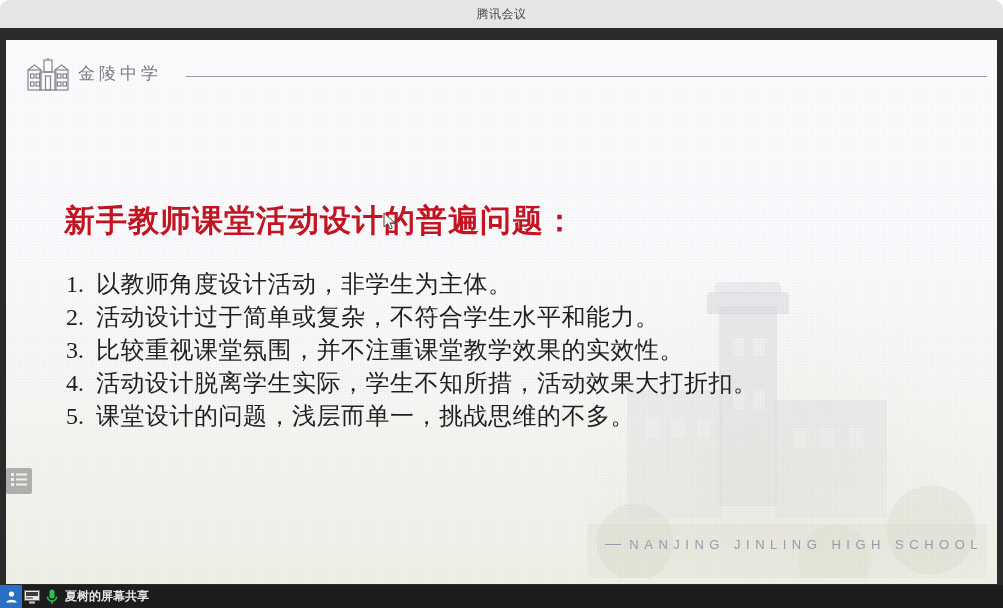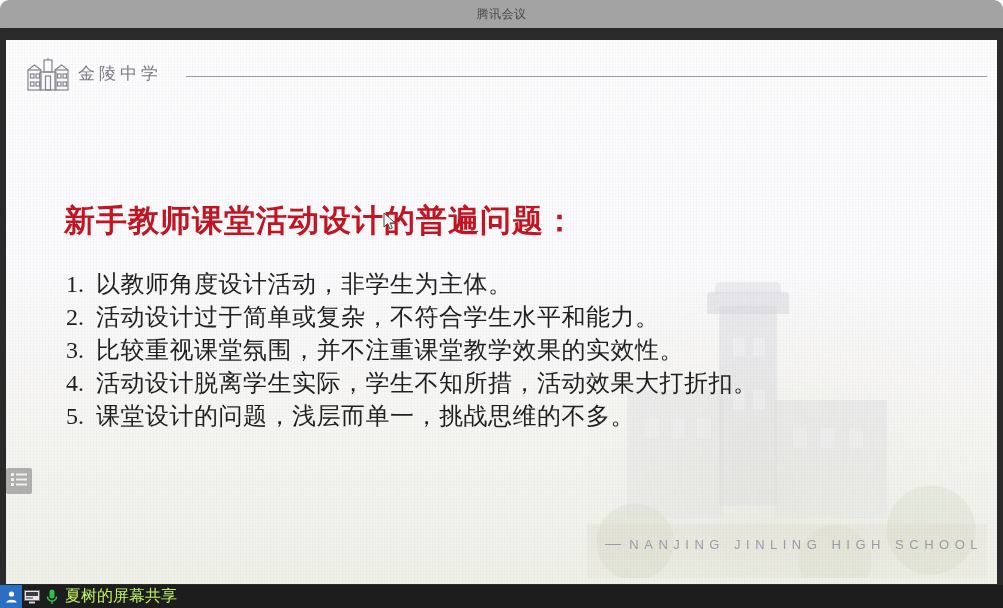--- a/index.html
+++ b/index.html
@@ -17,21 +17,21 @@
     width: 1003px;
     height: 608px;
     background: #ffffff;
   }
 
   
   .titlebar {
     position: absolute;
     left: 0; top: 0;
     width: 1003px; height: 36px;
-    background: #a3a3a3;
+    background: #e5e5e5;
     border-bottom: 1px solid #e6e6e6;
     border-radius: 9px;
   }
   .titlebar-text {
     position: absolute;
     left: 0; top: 0;
     width: 100%; height: 28px;
     line-height: 28px;
     text-align: center;
     font-size: 12px;
@@ -260,25 +260,25 @@
     background: #2a6fc4;
     display: flex; align-items: center; justify-content: center;
     flex: 0 0 22px;
   }
   .tb-icon {
     width: 20px; height: 23px;
     display: flex; align-items: center; justify-content: center;
     flex: 0 0 20px;
   }
   .tb-label {
-    font-size: 16px;
-    color: #bef264;
+    font-size: 12px;
+    color: #e5e5e5;
     padding: 0 6px 0 3px;
     white-space: nowrap;
-    font-weight: normal;
+    font-weight: bold;
   }
 
   .right-edge {
     position: absolute;
     right: 0; top: 28px;
     width: 6px; height: 557px;
     background: #2a2a2a;
     z-index: 7;
   }
   .left-edge {

